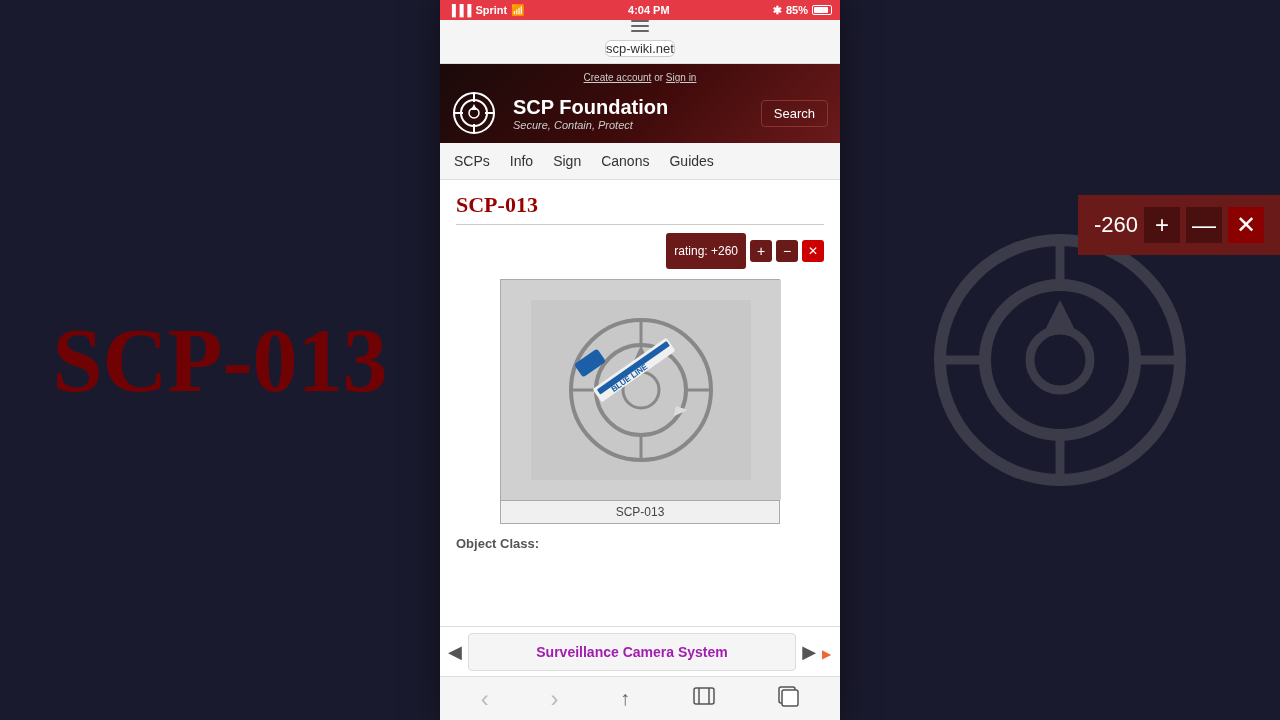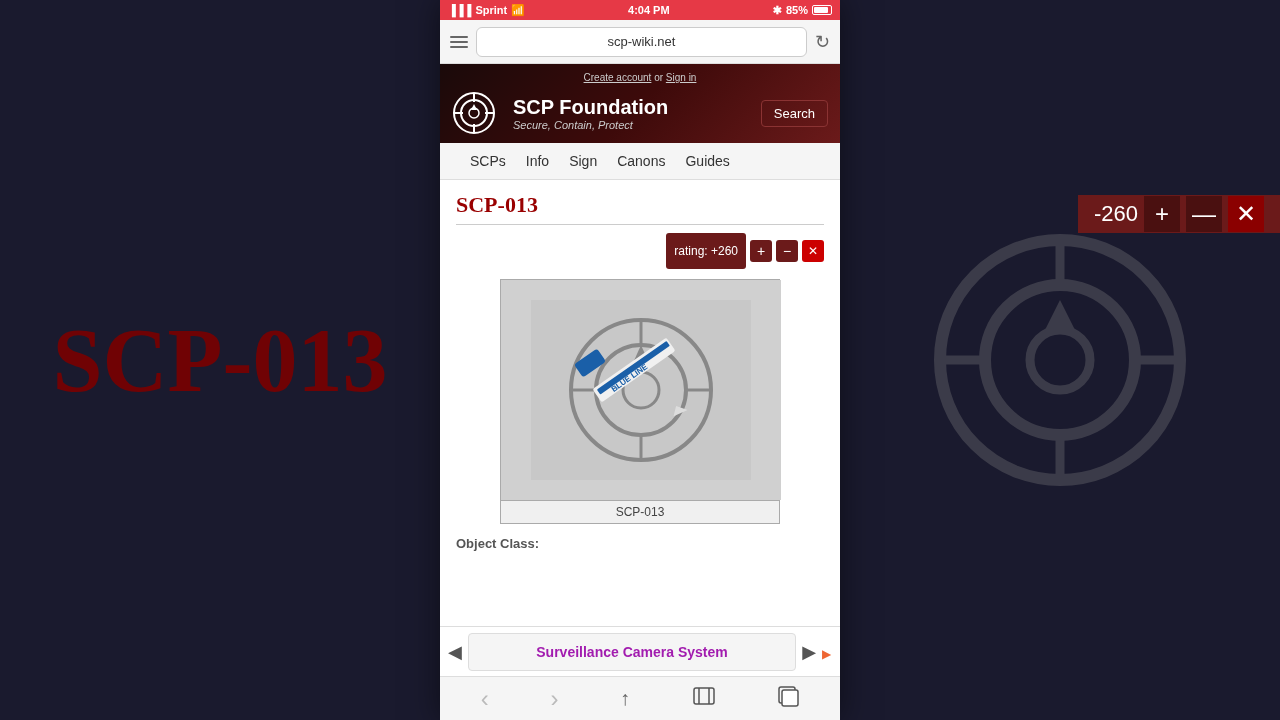--- a/index.html
+++ b/index.html
@@ -113,20 +113,21 @@
     
     .browser-toolbar {
       height: 44px;
       background: #f5f5f5;
       border-bottom: 1px solid #ddd;
       display: flex;
       align-items: center;
       padding: 0 10px;
       gap: 8px;
       flex-shrink: 0;
+      flex-direction: column;
     }
 
     .hamburger-icon {
       display: flex;
       flex-direction: column;
       gap: 3px;
       cursor: pointer;
     }
 
     .hamburger-icon span {
@@ -225,21 +226,21 @@
       cursor: pointer;
       flex-shrink: 0;
     }
 
     
     .nav-bar {
       background: #f5f5f5;
       border-bottom: 1px solid #ddd;
       display: flex;
       align-items: center;
-      padding: 0 20px;
+      padding: 0 4px;
       flex-shrink: 0;
     }
 
     .nav-item {
       padding: 10px 10px;
       font-size: 14px;
       color: #333;
       cursor: pointer;
       white-space: nowrap;
     }
@@ -406,21 +407,21 @@
       color: #bbb;
     }
 
     
     .bg-rating-overlay {
       position: absolute;
       right: 0;
       top: 195px;
       background: #6b1a1a;
       color: white;
-      padding: 1px 16px;
+      padding: 12px 16px;
       display: flex;
       align-items: center;
       gap: 6px;
       font-size: 18px;
     }
 
     .bg-rating-text {
       font-size: 22px;
     }
 

